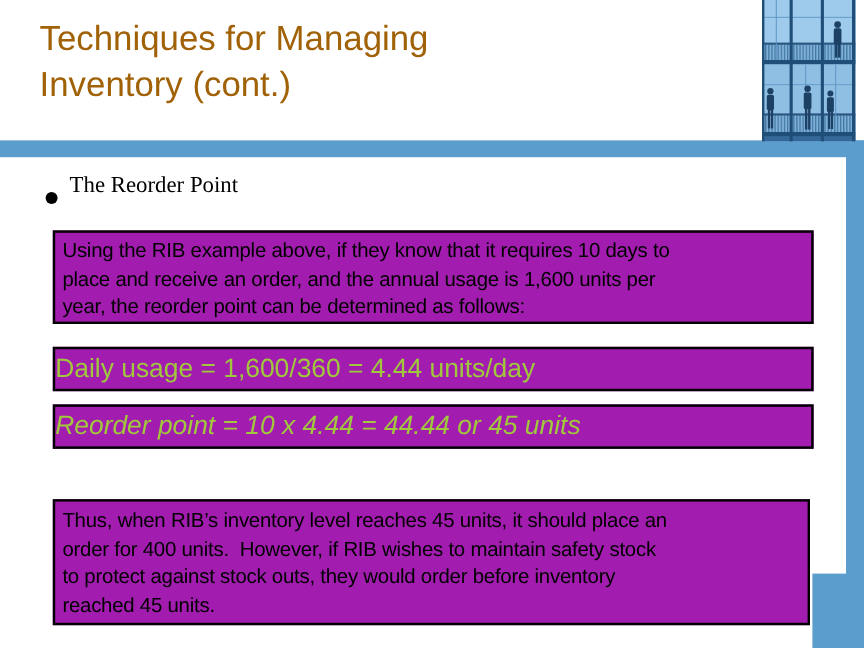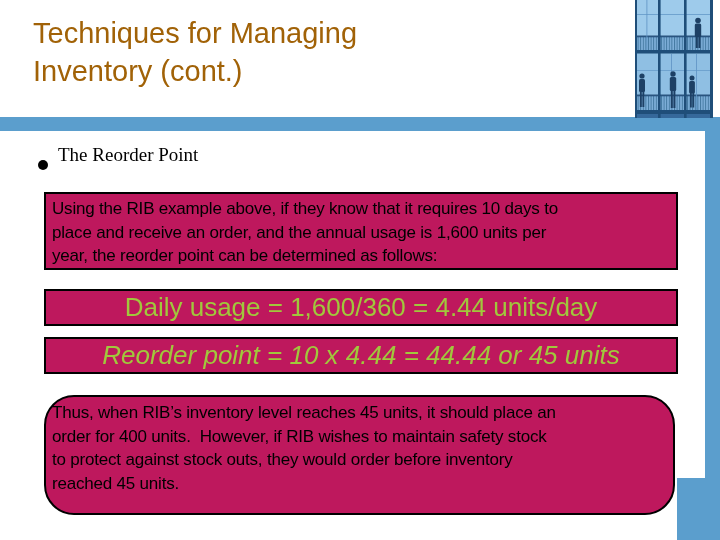--- a/index.html
+++ b/index.html
@@ -79,42 +79,40 @@
     font-size: 19px;
     color: #000;
   }
 
   
   .tbox {
     position: absolute;
     left: 44px;
     width: 634px;
     border: 2px solid #000;
-    background: #be185d;
+    background: #a21caf;
     box-sizing: border-box;
   }
   .tbox-intro {
     top: 192px; height: 78px;
     padding: 3px 6px;
     font-size: 17px; line-height: 23.5px; letter-spacing: -0.2px;
     white-space: pre-wrap;
   }
   .tbox-formula1 { top: 289px; height: 37px; }
   .tbox-formula2 { top: 337px; height: 37px; font-style: italic; }
   .tbox-formula1, .tbox-formula2 {
-    text-align: center;
-    font-size: 26px; line-height: 32px;
+    font-size: 22px; line-height: 32px;
     color: var(--formula-green, #A0C83C);
   }
   .tbox-conclusion {
-    top: 395px; height: 120px; width: 631px;
+    top: 416px; height: 105px; width: 631px;
     padding: 4px 6px;
     font-size: 17px; line-height: 23.5px; letter-spacing: -0.2px;
     white-space: pre-wrap;
-    border-radius: 30px;
   }
 
   
   .copyright {
     position: absolute; left: 30px; top: 509px;
     font-family: "Liberation Serif", "DejaVu Serif", serif;
     font-size: 9.5px;
     color: #6b6b6b;
     letter-spacing: 0.2px;
   }

